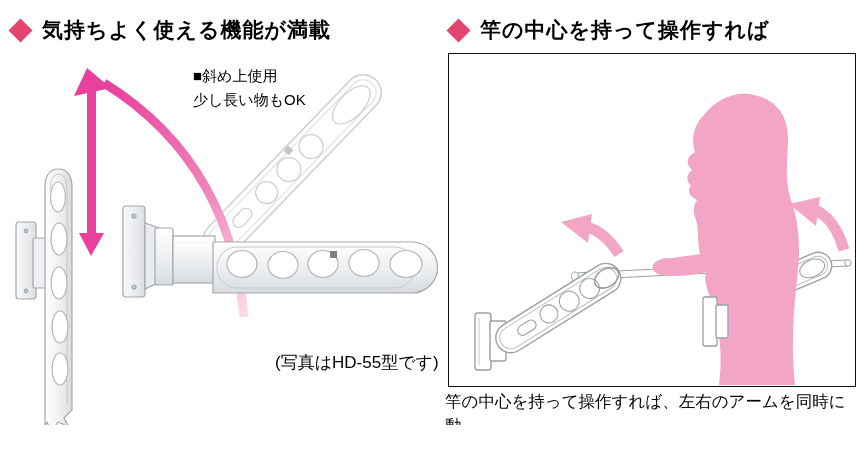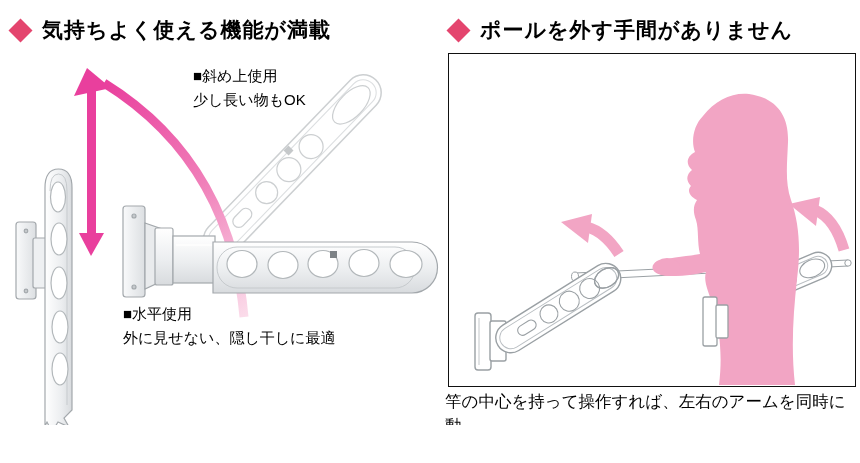--- a/index.html
+++ b/index.html
@@ -26,21 +26,21 @@
     <svg width="25" height="25" viewBox="0 0 25 25">
       <polygon points="12.5,0.5 24.5,12.5 12.5,24.5 0.5,12.5" fill="#e4456e"></polygon>
     </svg>
     <span>気持ちよく使える機能が満載</span>
   </div>
 
   <div class="hdr" style="left:446px;top:16px;">
     <svg width="25" height="25" viewBox="0 0 25 25">
       <polygon points="12.5,0.5 24.5,12.5 12.5,24.5 0.5,12.5" fill="#e4456e"></polygon>
     </svg>
-    <span>ポールを外す手間がありません</span>
+    <span>竿の中心を持って操作すれば</span>
   </div>
 
   <svg class="illo" width="445" height="405" viewBox="0 0 445 405">
     <defs>
       <linearGradient id="gArc" gradientUnits="userSpaceOnUse" x1="104" y1="28" x2="244" y2="262">
         <stop offset="0" stop-color="#e93f9d"></stop>
         <stop offset="0.5" stop-color="#f07fb9"></stop>
         <stop offset="1" stop-color="#fbdcea"></stop>
       </linearGradient>
       <linearGradient id="gMetalV" x1="0" y1="0" x2="0" y2="1">
@@ -106,22 +106,21 @@
       <ellipse cx="58" cy="142" rx="7.5" ry="15" fill="#fff" stroke="#b2b7ba"></ellipse>
       <ellipse cx="59" cy="184" rx="8" ry="16" fill="#fff" stroke="#b2b7ba"></ellipse>
       <ellipse cx="59" cy="228" rx="8" ry="16" fill="#fff" stroke="#b2b7ba"></ellipse>
       <ellipse cx="60" cy="272" rx="8" ry="16" fill="#fff" stroke="#b2b7ba"></ellipse>
       <ellipse cx="60" cy="314" rx="8" ry="16" fill="#fff" stroke="#b2b7ba"></ellipse>
     </g>
   </svg>
 
   <div class="label" style="left:193px;top:64px;">■斜め上使用
 少し長い物もOK</div>
-  <div class="label" style="left:123px;top:302px;">■水平使用
-外に見せない、隠し干しに最適</div>
+  <div class="note" style="left:275px;top:351px;">(写真はHD-55型です)</div>
 
   <div class="frame">
     <svg width="405" height="331" viewBox="0 0 405 331">
 
       <g stroke="#9aa0a4" stroke-width="1">
         <polygon points="126,219 399,206 399,212 126,226" fill="#fff"></polygon>
         <ellipse cx="126" cy="222.5" rx="3.5" ry="4.5" fill="#fff"></ellipse>
         <circle cx="399" cy="209" r="3.2" fill="#fff"></circle>
       </g>
 

